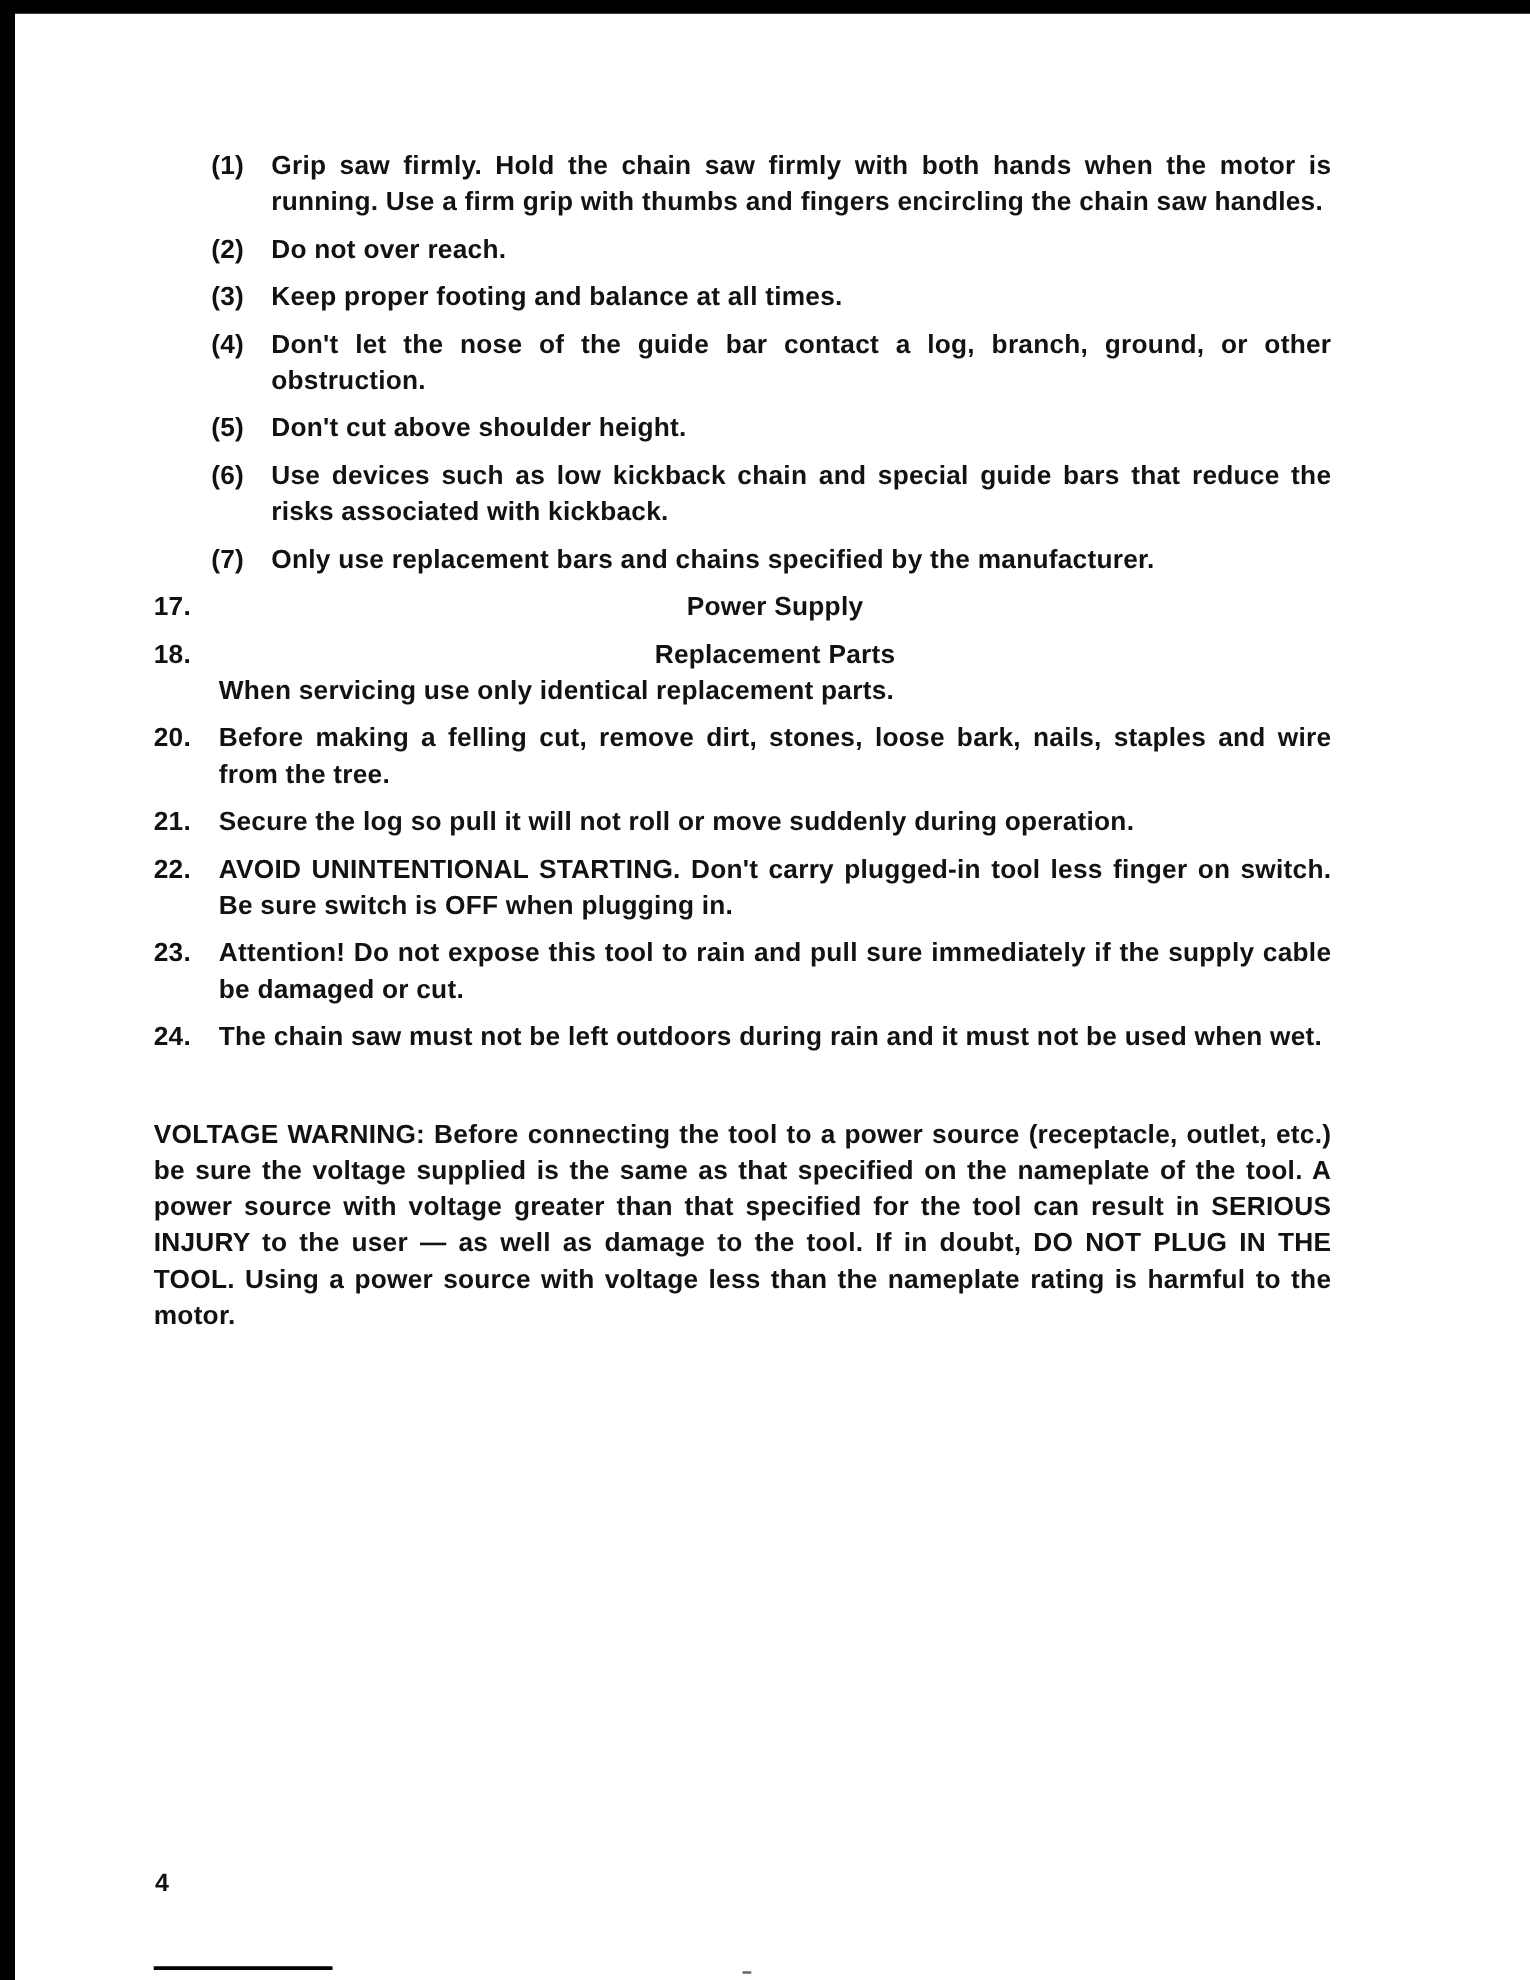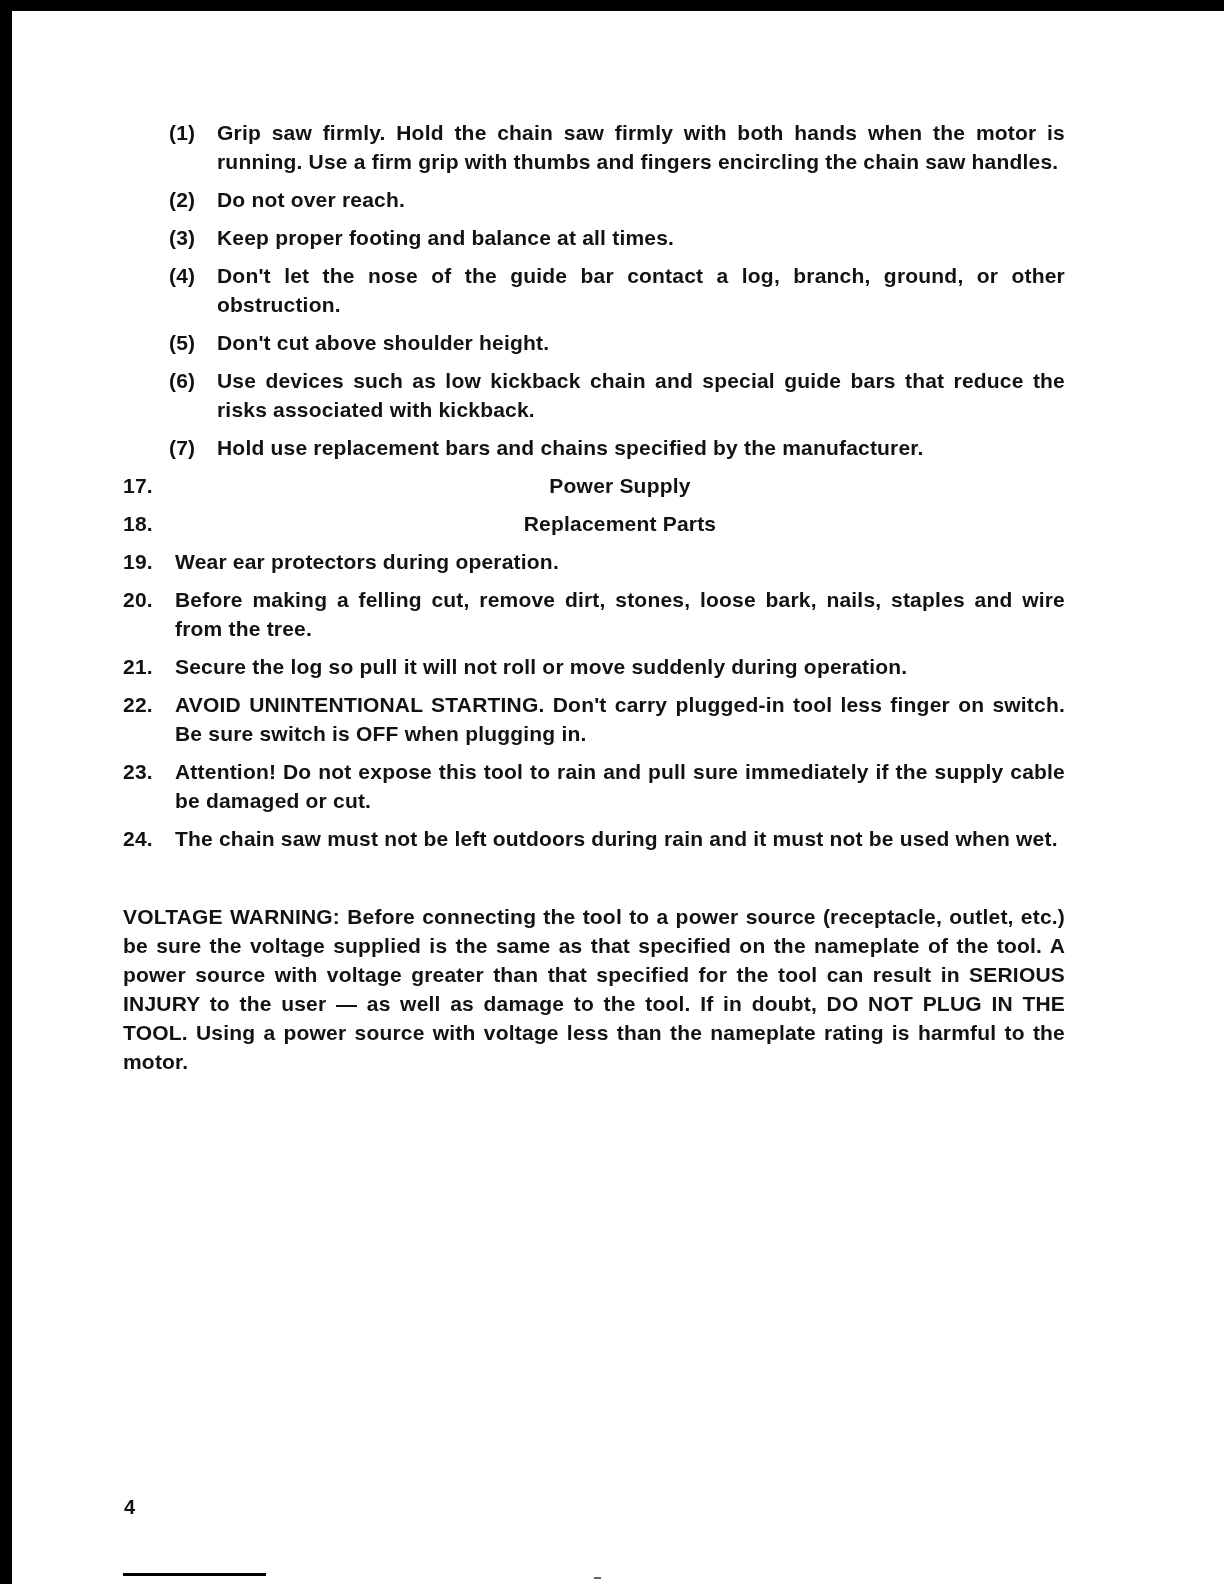--- a/index.html
+++ b/index.html
@@ -105,40 +105,34 @@
   <div class="item sub">
     <div class="num">(5)</div>
     <div class="txt">Don't cut above shoulder height.</div>
   </div>
   <div class="item sub">
     <div class="num">(6)</div>
     <div class="txt">Use devices such as low kickback chain and special guide bars that reduce the risks associated with kickback.</div>
   </div>
   <div class="item sub">
     <div class="num">(7)</div>
-    <div class="txt">Hold use replacement bars and chains specified by the manufacturer.</div>
+    <div class="txt">Only use replacement bars and chains specified by the manufacturer.</div>
   </div>
 
   <div class="item">
     <div class="num">17.</div>
     <div class="txt">
       <div class="title">Power Supply</div>
     </div>
   </div>
   <div class="item">
     <div class="num">18.</div>
     <div class="txt">
       <div class="title">Replacement Parts</div>
-    </div>
-  </div>
-  <div class="item">
-    <div class="num">19.</div>
-    <div class="txt">
-      <div class="title"></div>
-      <div>Wear ear protectors during operation.</div>
+      <div>When servicing use only identical replacement parts.</div>
     </div>
   </div>
   <div class="item">
     <div class="num">20.</div>
     <div class="txt">
       <div class="title"></div>
       <div>Before making a felling cut, remove dirt, stones, loose bark, nails, staples and wire from the tree.</div>
     </div>
   </div>
   <div class="item">

